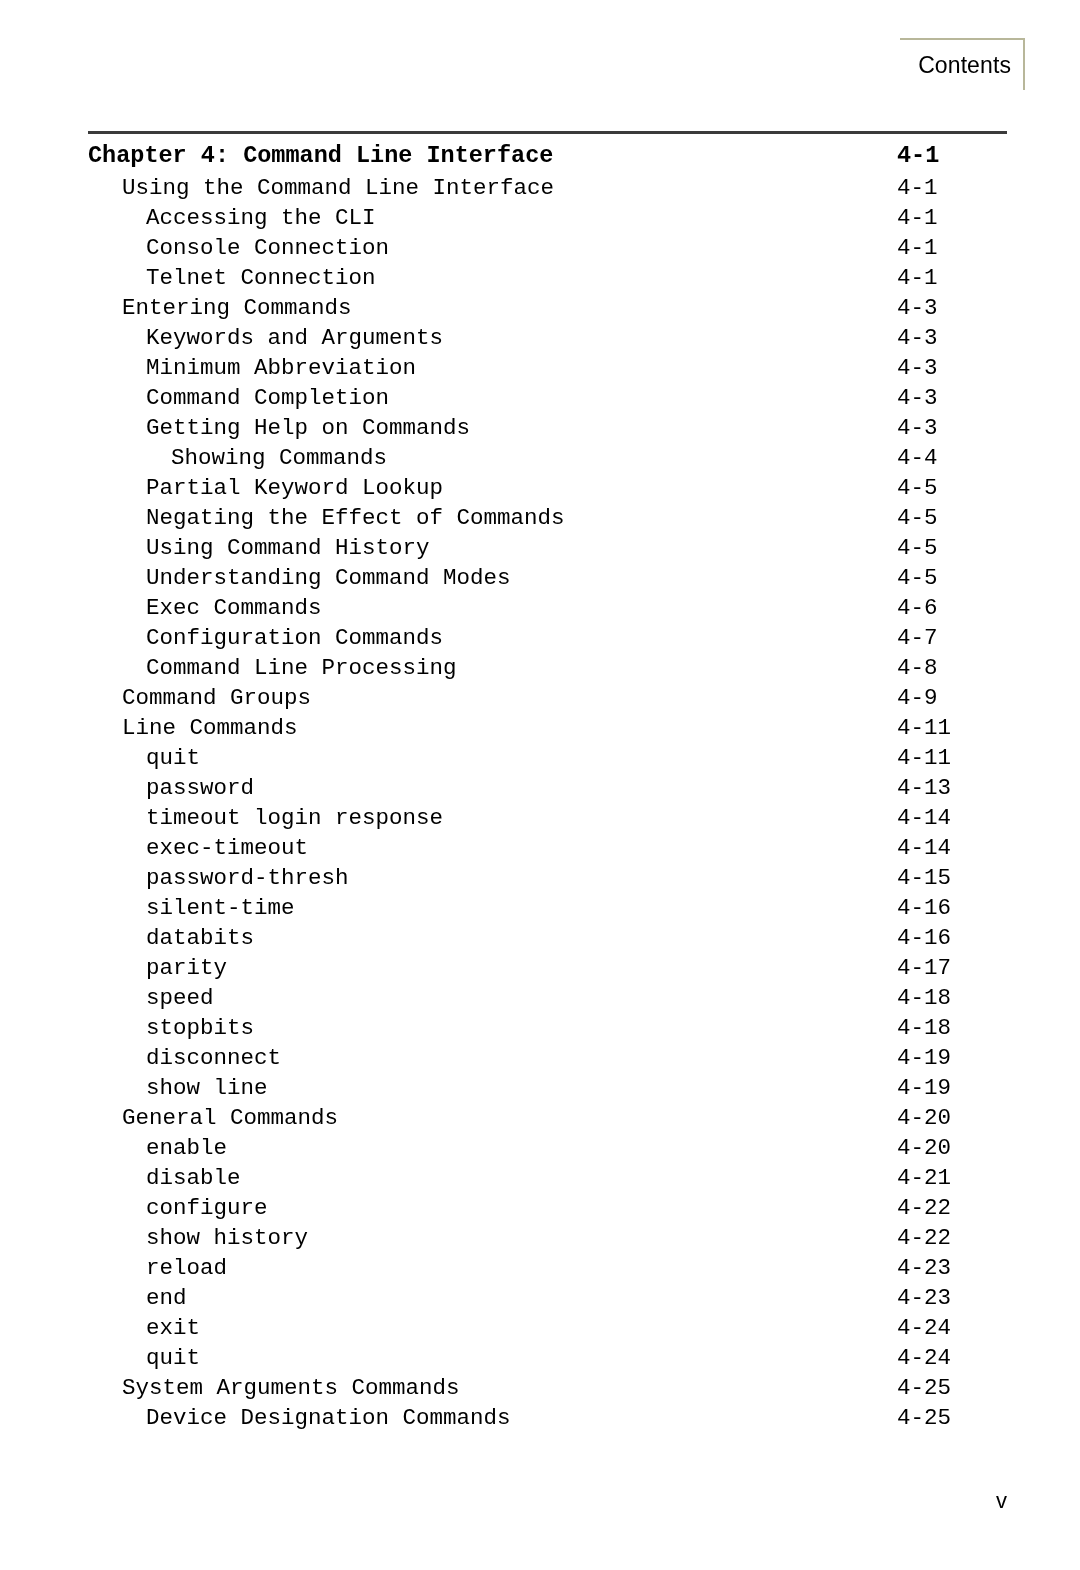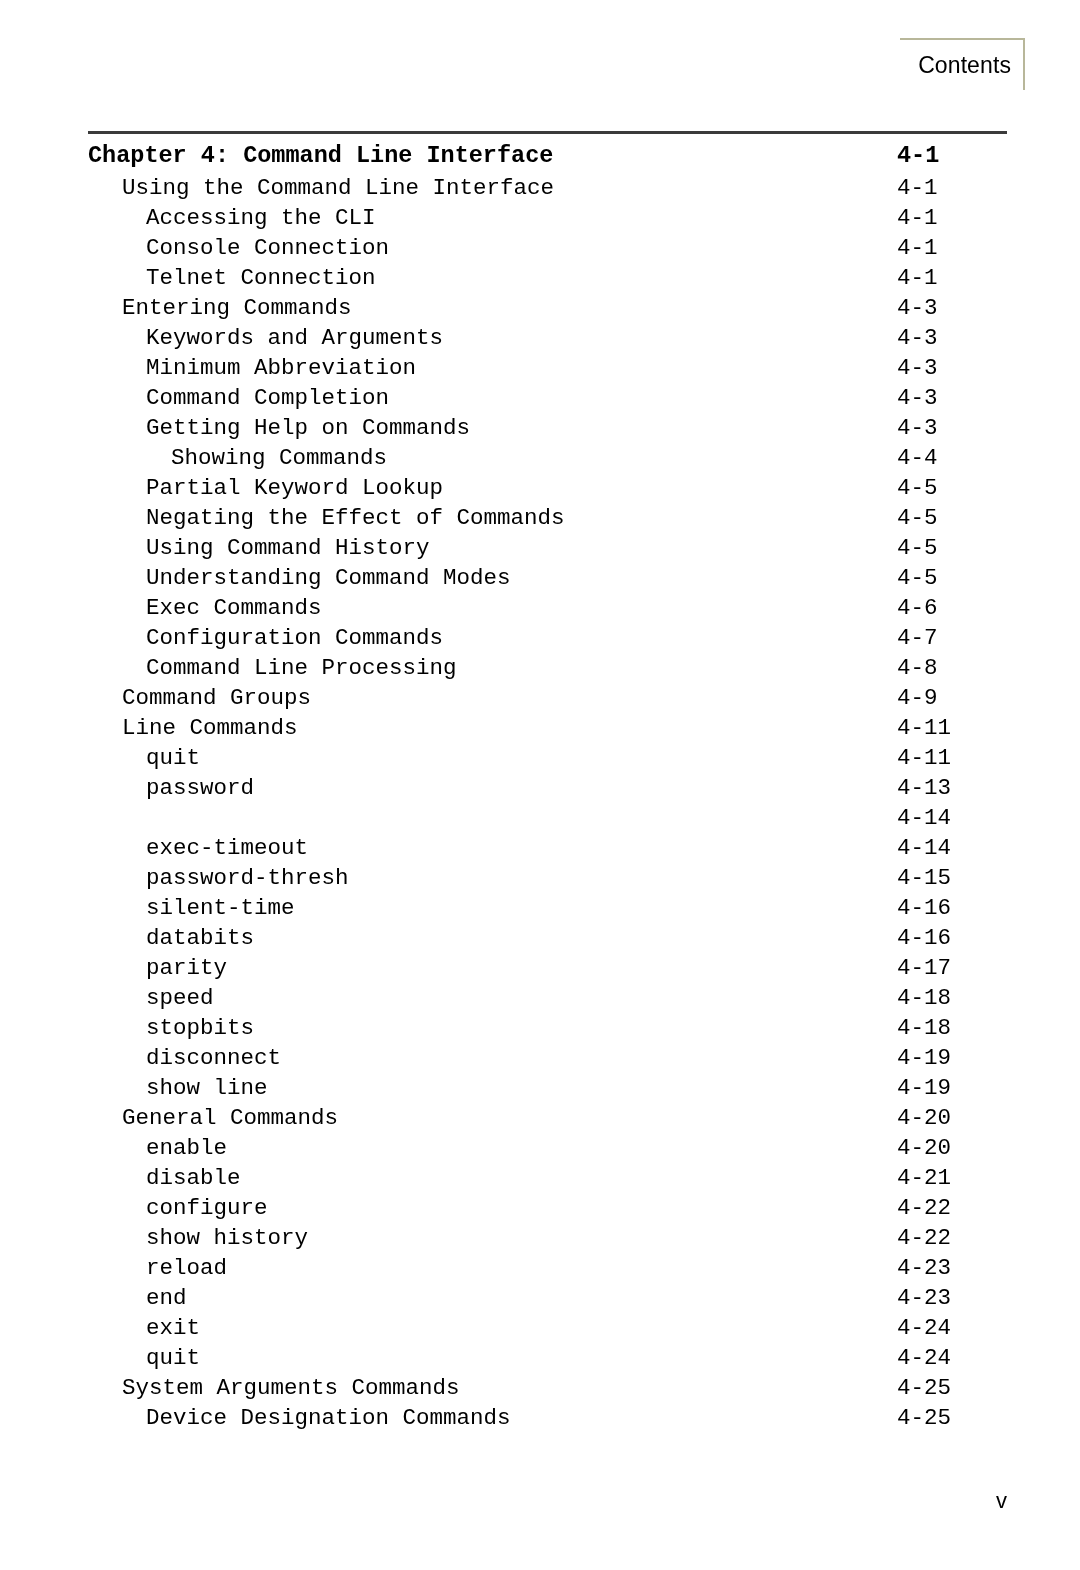--- a/index.html
+++ b/index.html
@@ -134,21 +134,21 @@
       <div class="toc-row lvl-2"><span class="toc-title">Negating the Effect of Commands</span><span class="toc-page">4-5</span></div>
       <div class="toc-row lvl-2"><span class="toc-title">Using Command History</span><span class="toc-page">4-5</span></div>
       <div class="toc-row lvl-2"><span class="toc-title">Understanding Command Modes</span><span class="toc-page">4-5</span></div>
       <div class="toc-row lvl-2"><span class="toc-title">Exec Commands</span><span class="toc-page">4-6</span></div>
       <div class="toc-row lvl-2"><span class="toc-title">Configuration Commands</span><span class="toc-page">4-7</span></div>
       <div class="toc-row lvl-2"><span class="toc-title">Command Line Processing</span><span class="toc-page">4-8</span></div>
       <div class="toc-row lvl-1"><span class="toc-title">Command Groups</span><span class="toc-page">4-9</span></div>
       <div class="toc-row lvl-1"><span class="toc-title">Line Commands</span><span class="toc-page">4-11</span></div>
       <div class="toc-row lvl-2"><span class="toc-title">quit</span><span class="toc-page">4-11</span></div>
       <div class="toc-row lvl-2"><span class="toc-title">password</span><span class="toc-page">4-13</span></div>
-      <div class="toc-row lvl-2"><span class="toc-page">4-14</span></div>
+      <div class="toc-row lvl-2"><span class="toc-title">timeout login response</span><span class="toc-page">4-14</span></div>
       <div class="toc-row lvl-2"><span class="toc-title">exec-timeout</span><span class="toc-page">4-14</span></div>
       <div class="toc-row lvl-2"><span class="toc-title">password-thresh</span><span class="toc-page">4-15</span></div>
       <div class="toc-row lvl-2"><span class="toc-title">silent-time</span><span class="toc-page">4-16</span></div>
       <div class="toc-row lvl-2"><span class="toc-title">databits</span><span class="toc-page">4-16</span></div>
       <div class="toc-row lvl-2"><span class="toc-title">parity</span><span class="toc-page">4-17</span></div>
       <div class="toc-row lvl-2"><span class="toc-title">speed</span><span class="toc-page">4-18</span></div>
       <div class="toc-row lvl-2"><span class="toc-title">stopbits</span><span class="toc-page">4-18</span></div>
       <div class="toc-row lvl-2"><span class="toc-title">disconnect</span><span class="toc-page">4-19</span></div>
       <div class="toc-row lvl-2"><span class="toc-title">show line</span><span class="toc-page">4-19</span></div>
       <div class="toc-row lvl-1"><span class="toc-title">General Commands</span><span class="toc-page">4-20</span></div>

